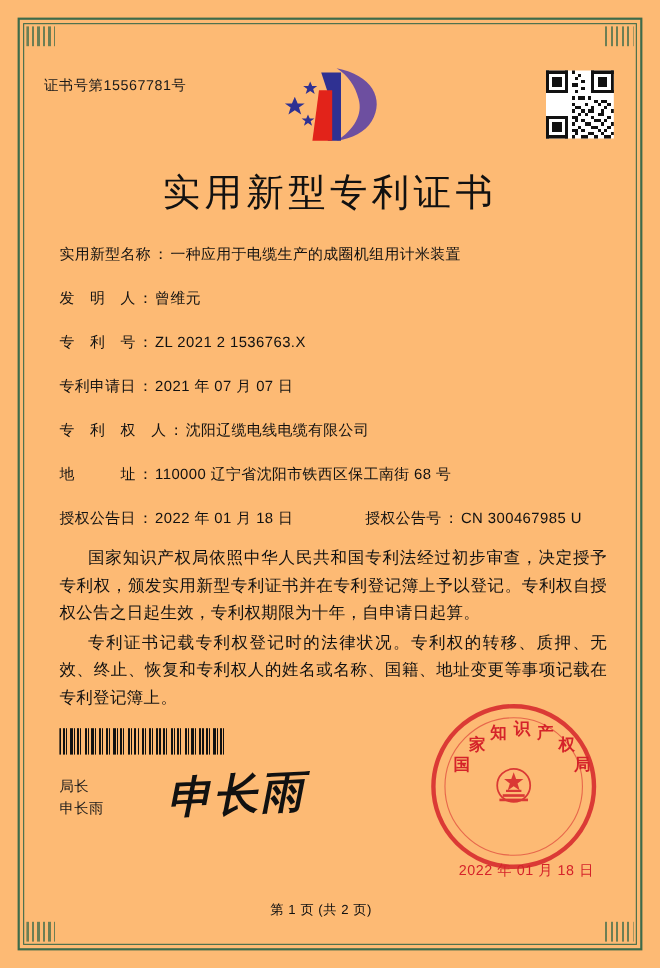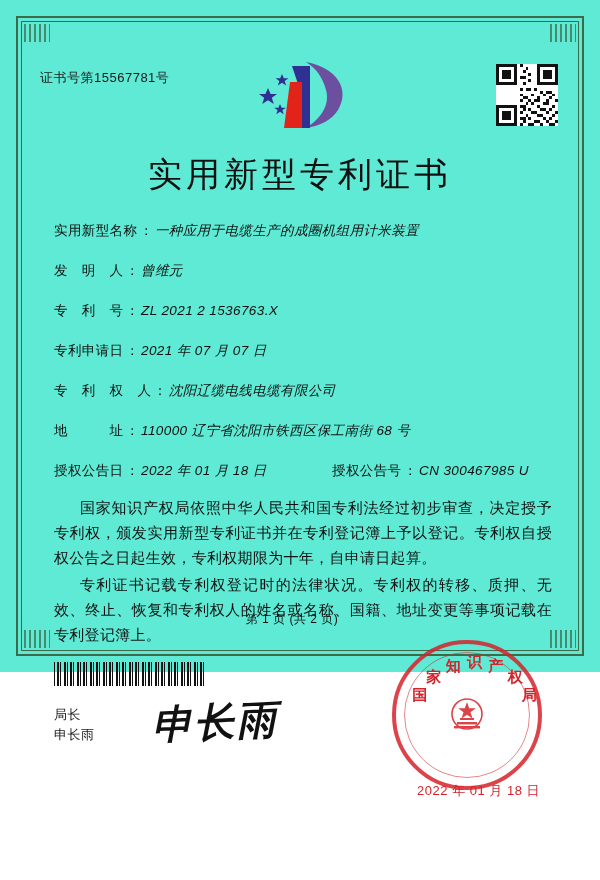--- a/index.html
+++ b/index.html
@@ -11,22 +11,22 @@
     width: 600px;
     height: 880px;
     font-family: "Liberation Serif", serif;
     color: #1a1a1a;
     overflow: hidden;
   }
 
   .page {
     position: relative;
     width: 600px;
-    height: 672px;
-    background: #5eead4;
+    height: 880px;
+    background: #fdba74;
     box-sizing: border-box;
   }
 
   
   .border-outer {
     position: absolute;
     left: 16px; top: 16px; right: 16px; bottom: 16px;
     border: 2px solid #3d6b4a;
     box-sizing: border-box;
   }
@@ -108,21 +108,20 @@
     font-family: "Liberation Sans", sans-serif;
     color: #111;
   }
   .field-label {
     white-space: pre;
     letter-spacing: .4px;
   }
   .field-colon { padding: 0 2px; }
   .field-value {
     letter-spacing: .4px;
-    font-style: italic;
   }
   .field-row.dual { position: relative; }
   .field-row .second {
     position: absolute;
     left: 278px;
     top: 0;
     display: flex;
     align-items: baseline;
     white-space: nowrap;
   }

